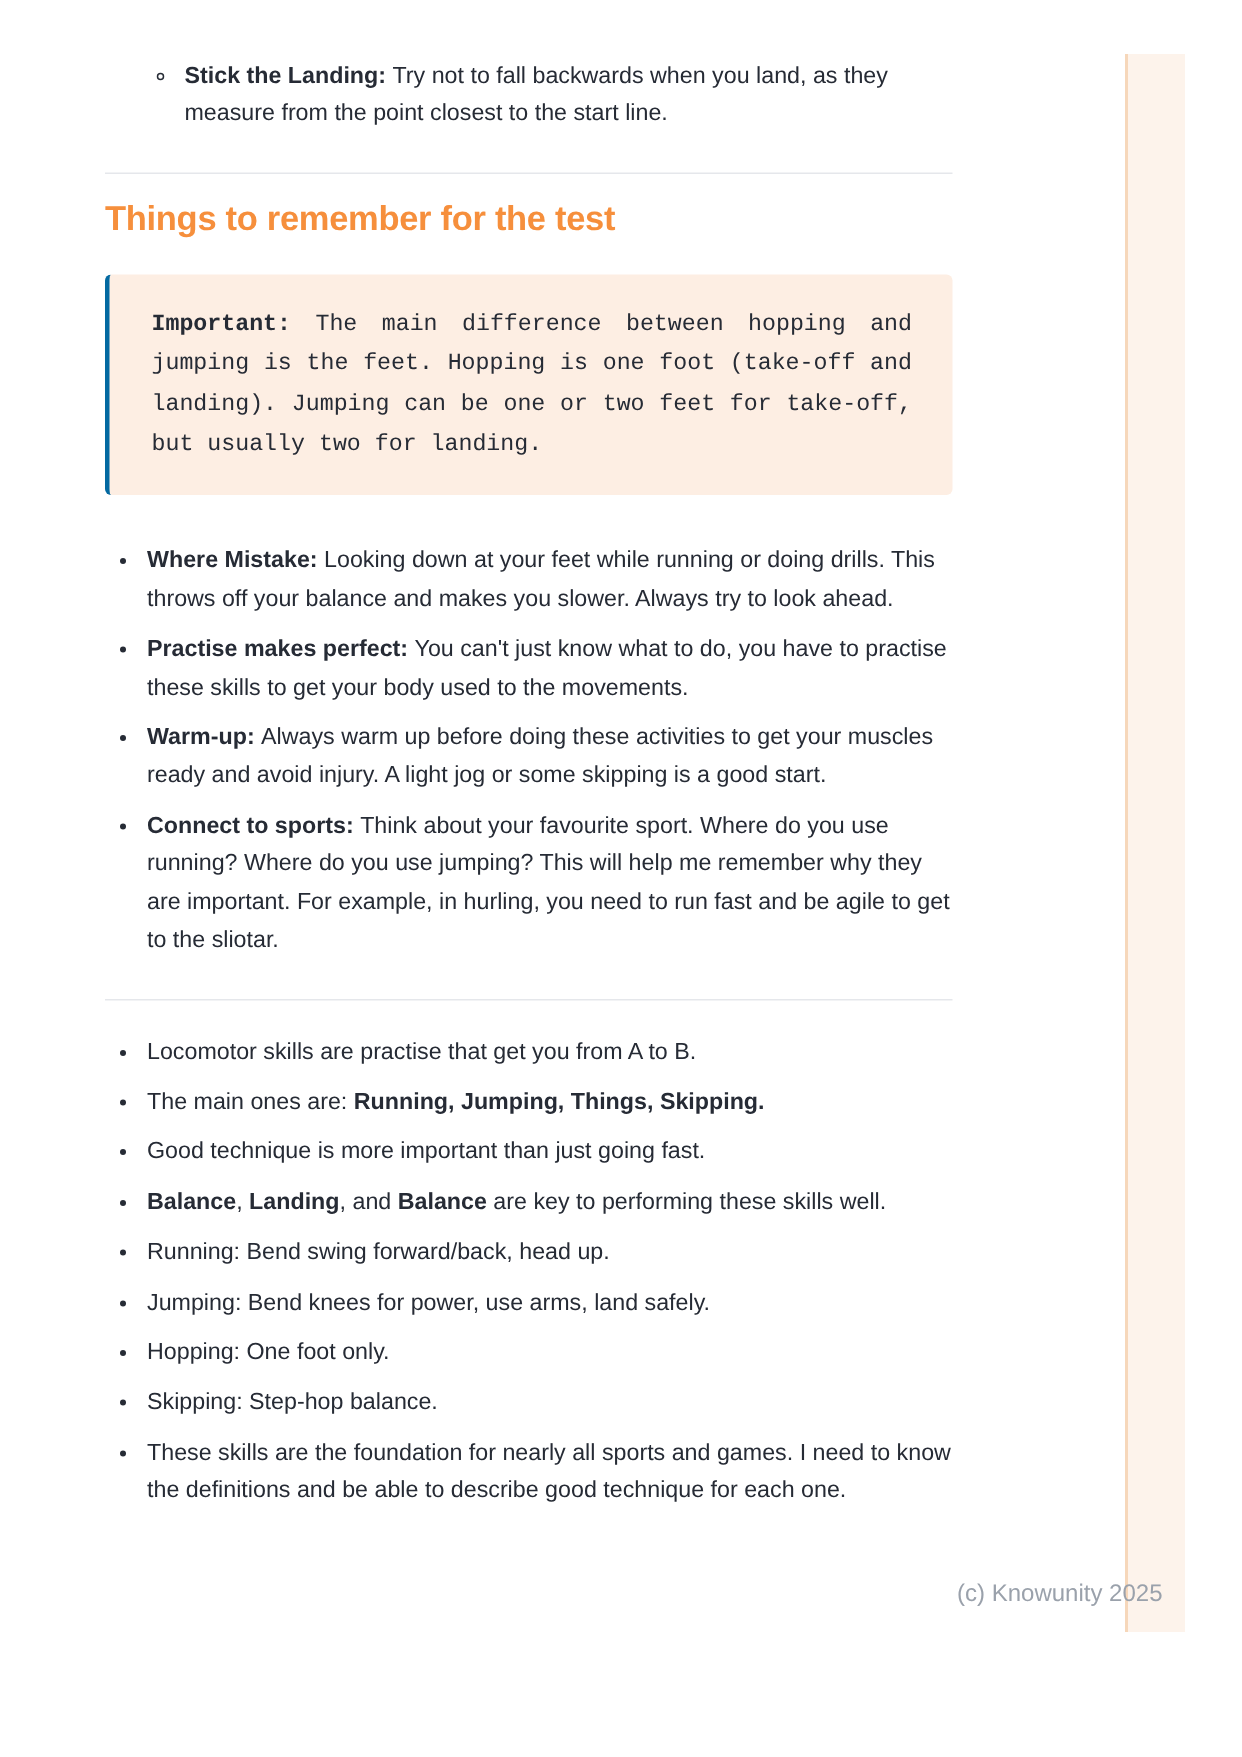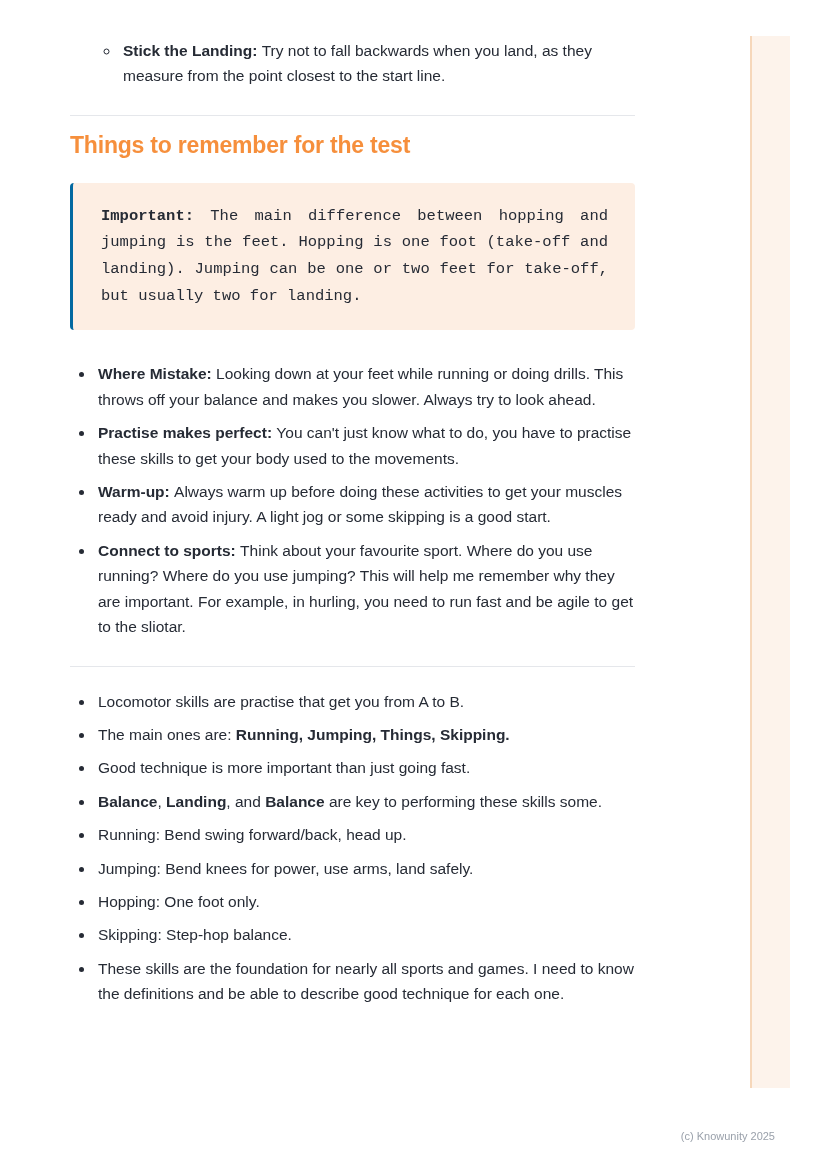--- a/index.html
+++ b/index.html
@@ -65,23 +65,23 @@
     line-height:1.64;
   }
   ul.disc-list li { padding-left:3px; margin-bottom:8px; }
   .section1-list { margin-top:31px; }
   .section2-list { margin-top:22px; }
 
   strong { font-weight:700; }
 
   .footer {
     position:absolute;
-    top:1130px;
+    top:1054px;
     right:53px;
-    font-size:11px;
+    font-size:16px;
     color:#9aa1ab;
   }
 </style>
 </head>
 <body>
 
 <div class="page">
 
   <div class="side-strip"></div>
 
@@ -106,21 +106,21 @@
         <li><strong>Connect to sports: </strong><span>Think about your favourite sport. Where do you use running? Where do you use jumping? This will help me remember why they are important. For example, in hurling, you need to run fast and be agile to get to the sliotar.</span></li>
       </ul>
 
     <hr class="divider">
 
 
     <ul class="disc-list section2-list">
         <li><span>Locomotor skills are practise that get you from A to B.</span></li>
         <li><span>The main ones are: </span><strong>Running, Jumping, Things, Skipping.</strong></li>
         <li><span>Good technique is more important than just going fast.</span></li>
-        <li><strong>Balance</strong><span>, </span><strong>Landing</strong><span>, and </span><strong>Balance</strong><span> are key to performing these skills some.</span></li>
+        <li><strong>Balance</strong><span>, </span><strong>Landing</strong><span>, and </span><strong>Balance</strong><span> are key to performing these skills well.</span></li>
         <li><span>Running: Bend swing forward/back, head up.</span></li>
         <li><span>Jumping: Bend knees for power, use arms, land safely.</span></li>
         <li><span>Hopping: One foot only.</span></li>
         <li><span>Skipping: Step-hop balance.</span></li>
         <li><span>These skills are the foundation for nearly all sports and games. I need to know the definitions and be able to describe good technique for each one.</span></li>
       </ul>
 
   </div>
 
   <div class="footer">(c) Knowunity 2025</div>

